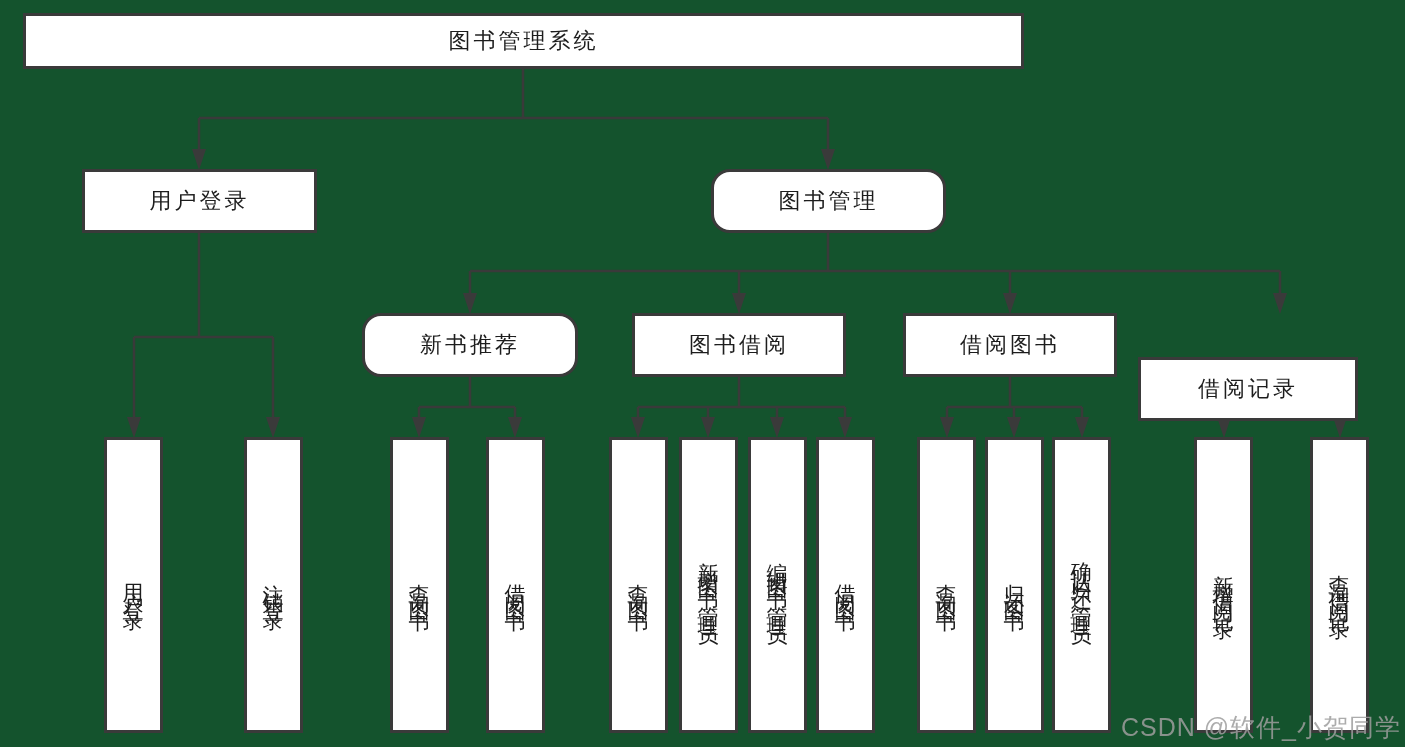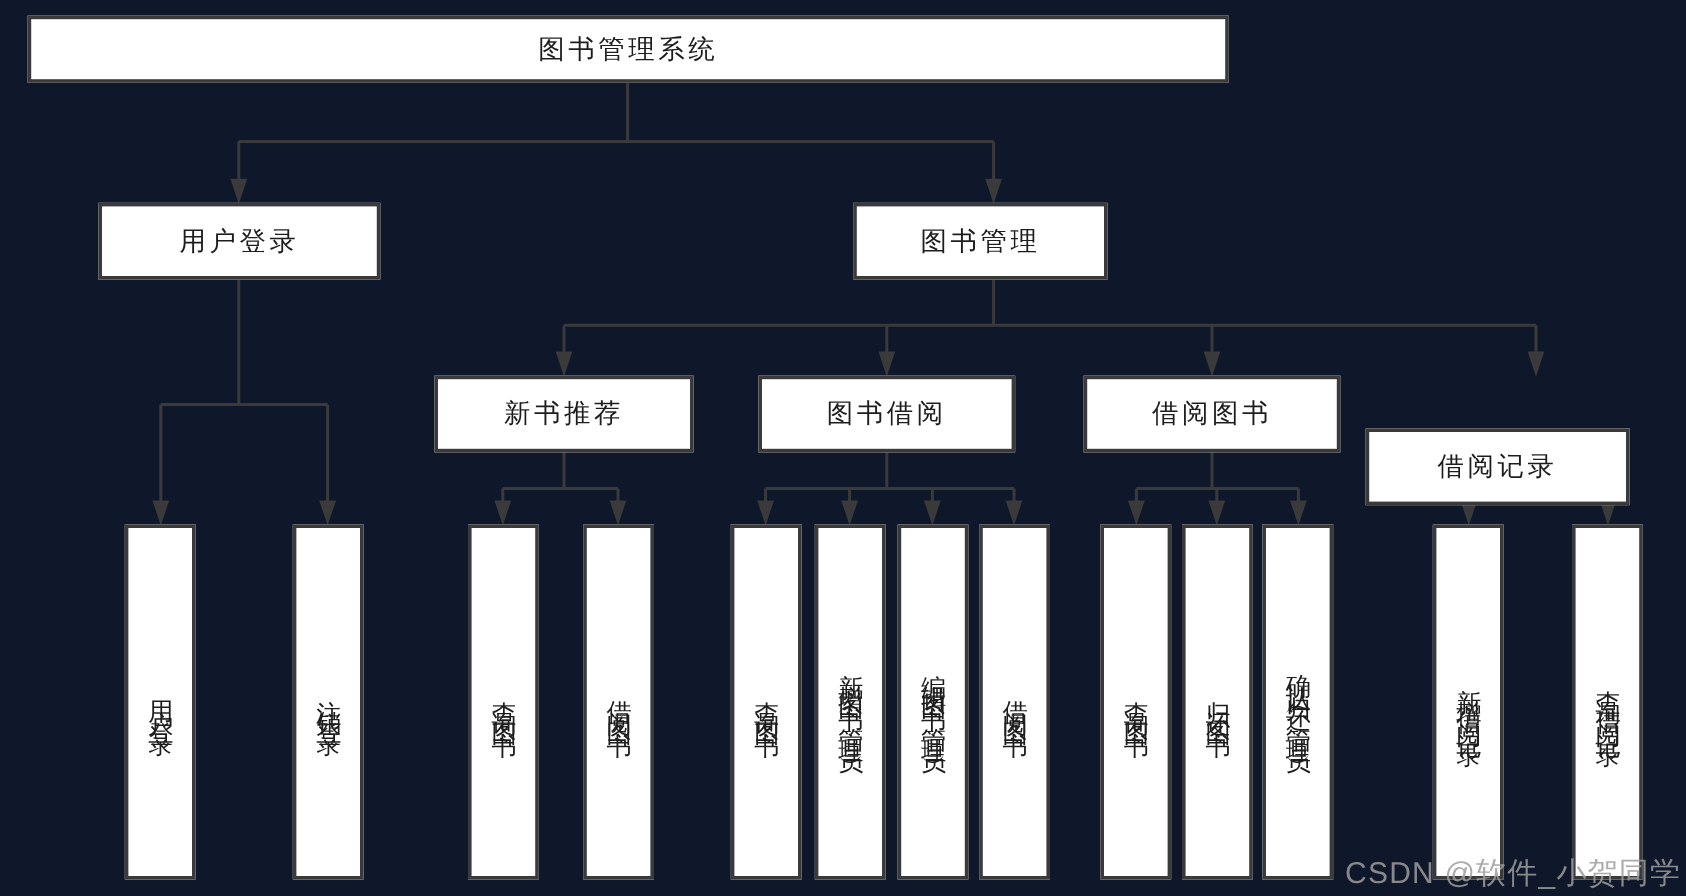--- a/index.html
+++ b/index.html
@@ -1,17 +1,17 @@
 <!DOCTYPE html>
 <html><head>
 <meta charset="utf-8">
 <style>
   html,body { margin:0; padding:0; background:#ffffff; }
   .canvas {
-    position:relative; width:1405px; height:747px; background:#0f172a;
+    position:relative; width:1405px; height:747px; background:#14532d;
     font-family:"Liberation Sans","DejaVu Sans",sans-serif; overflow:hidden;
   }
   .connectors { position:absolute; left:0; top:0; width:1405px; height:747px; }
   .node {
     position:absolute; background:#ffffff; border:3px solid #3a3a3a;
     box-sizing:border-box; display:flex; align-items:center; justify-content:center;
     color:#1d1d1d;
   }
   .hlabel { font-size:22px; letter-spacing:3px; white-space:nowrap; }
   .leaf { top:437px; height:296px; width:59px; }
@@ -71,25 +71,25 @@
     </g>
   </svg>
 
   <div class="node" style="left:23px;top:13px;width:1001px;height:56px;">
     <span class="hlabel">图书管理系统</span>
   </div>
 
   <div class="node" style="left:82px;top:169px;width:235px;height:64px;">
     <span class="hlabel">用户登录</span>
   </div>
-  <div class="node" style="left:711px;top:169px;width:212px;height:64px;">
+  <div class="node" style="left:711px;top:169px;width:235px;height:64px;border-radius:19px;">
     <span class="hlabel">图书管理</span>
   </div>
 
-  <div class="node" style="left:362px;top:313px;width:216px;height:64px;">
+  <div class="node" style="left:362px;top:313px;width:216px;height:64px;border-radius:19px;">
     <span class="hlabel">新书推荐</span>
   </div>
   <div class="node" style="left:632px;top:313px;width:214px;height:64px;">
     <span class="hlabel">图书借阅</span>
   </div>
   <div class="node" style="left:903px;top:313px;width:214px;height:64px;">
     <span class="hlabel">借阅图书</span>
   </div>
   <div class="node" style="left:1138px;top:313px;width:220px;height:64px;margin-top:44px;">
     <span class="hlabel">借阅记录</span>

